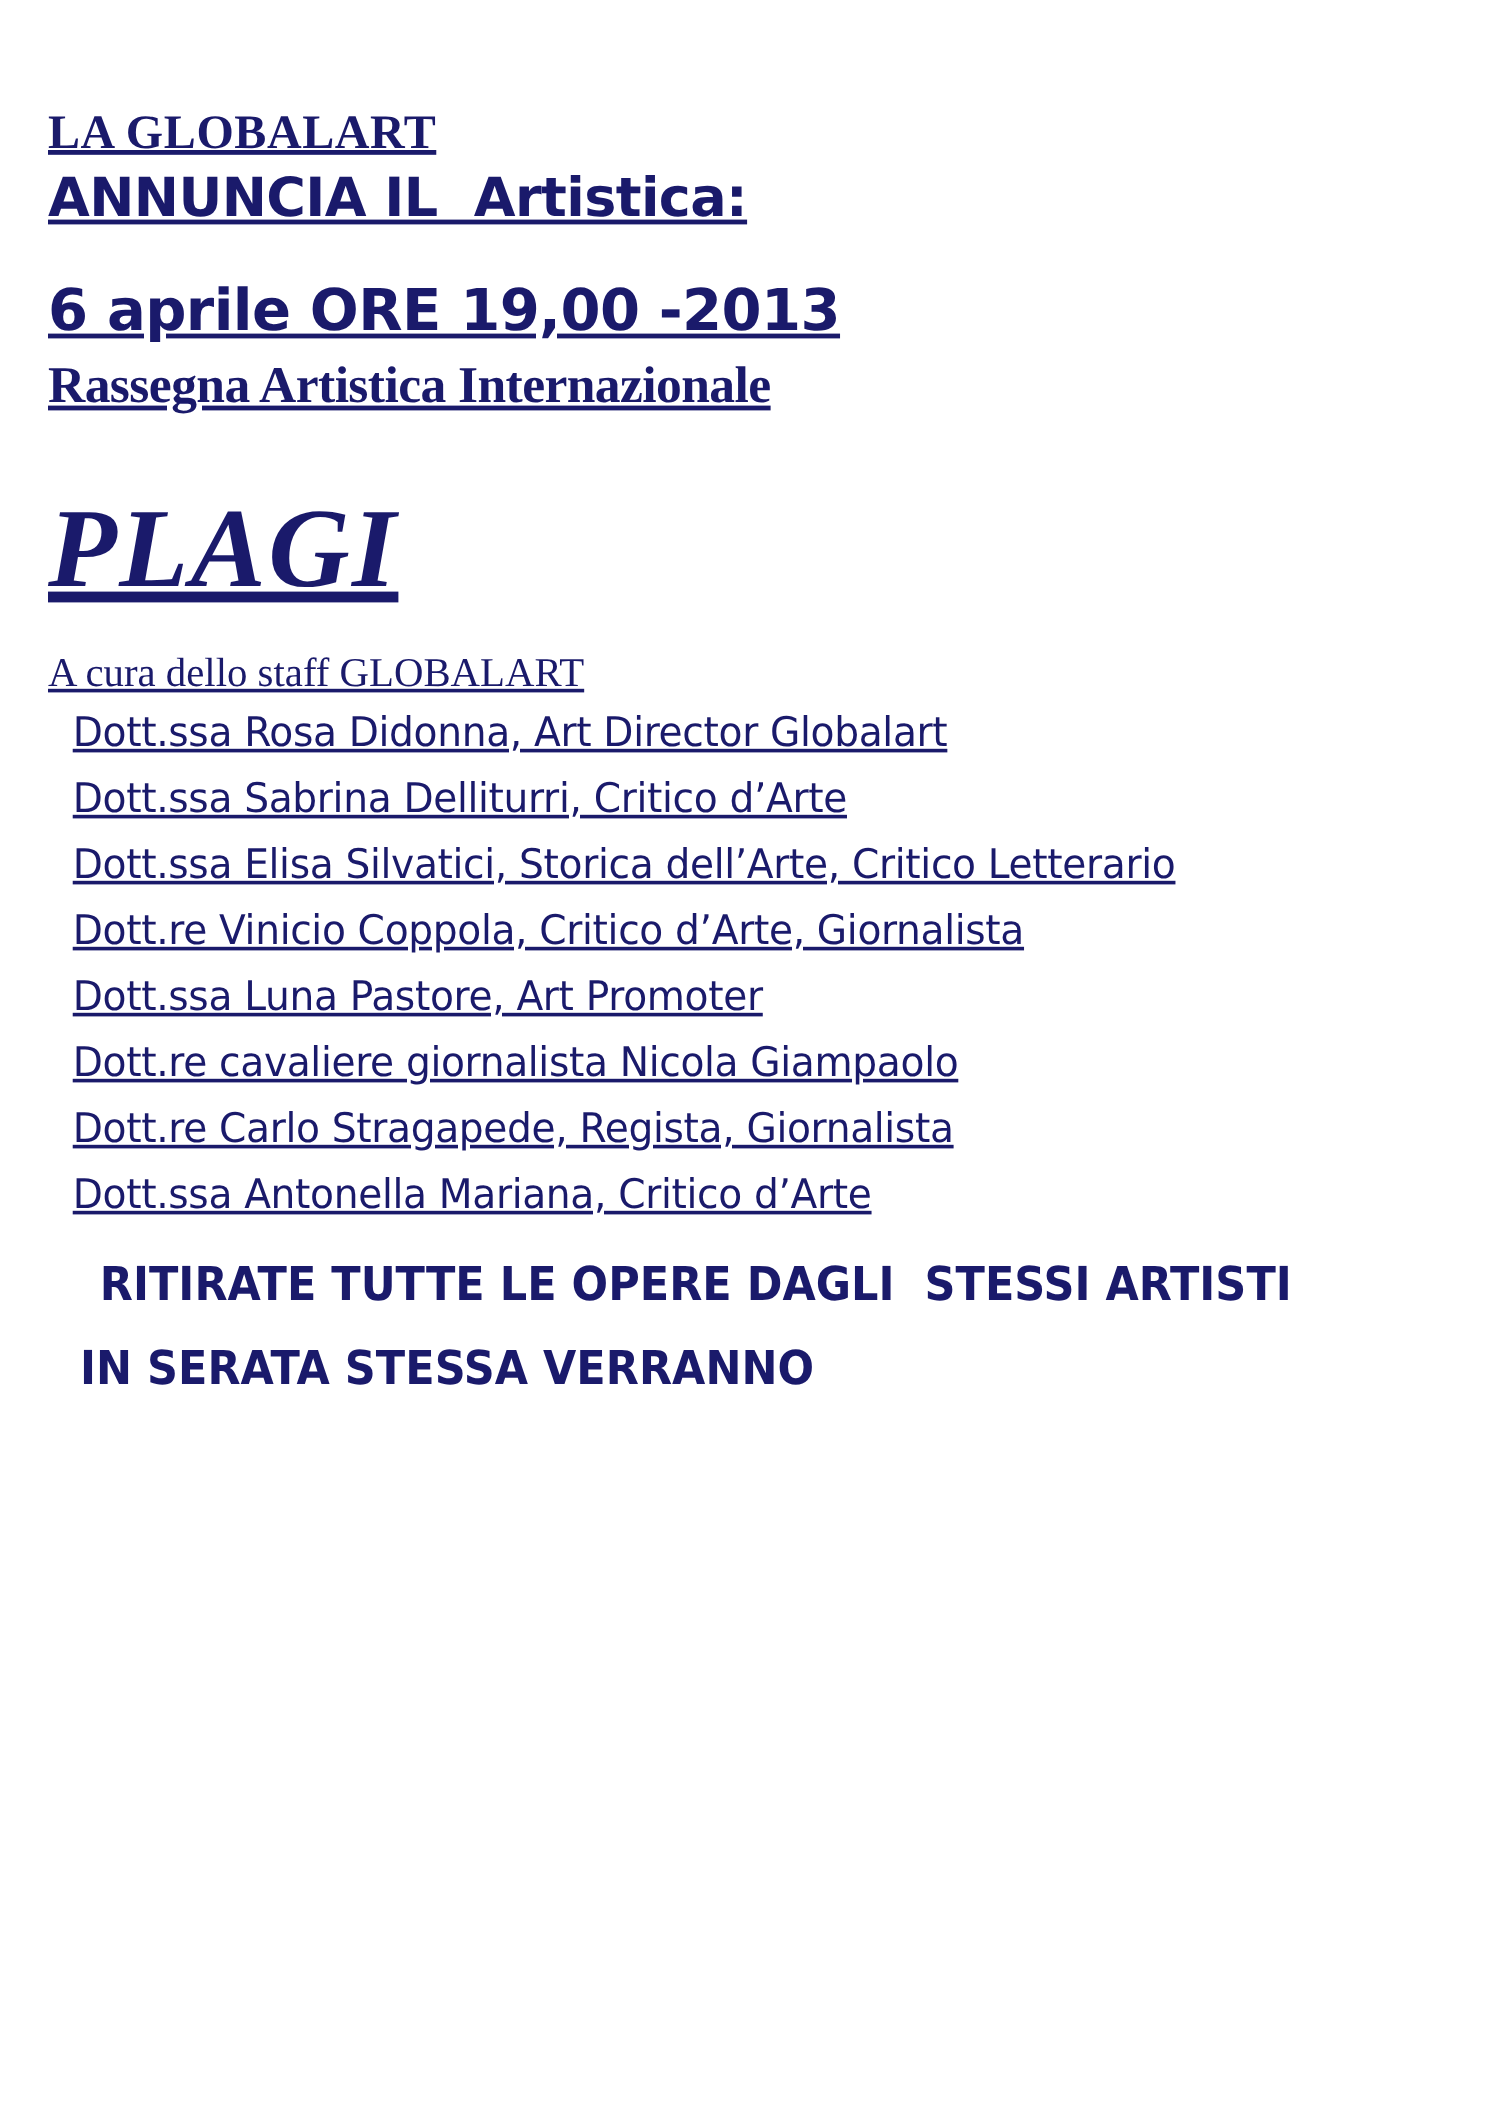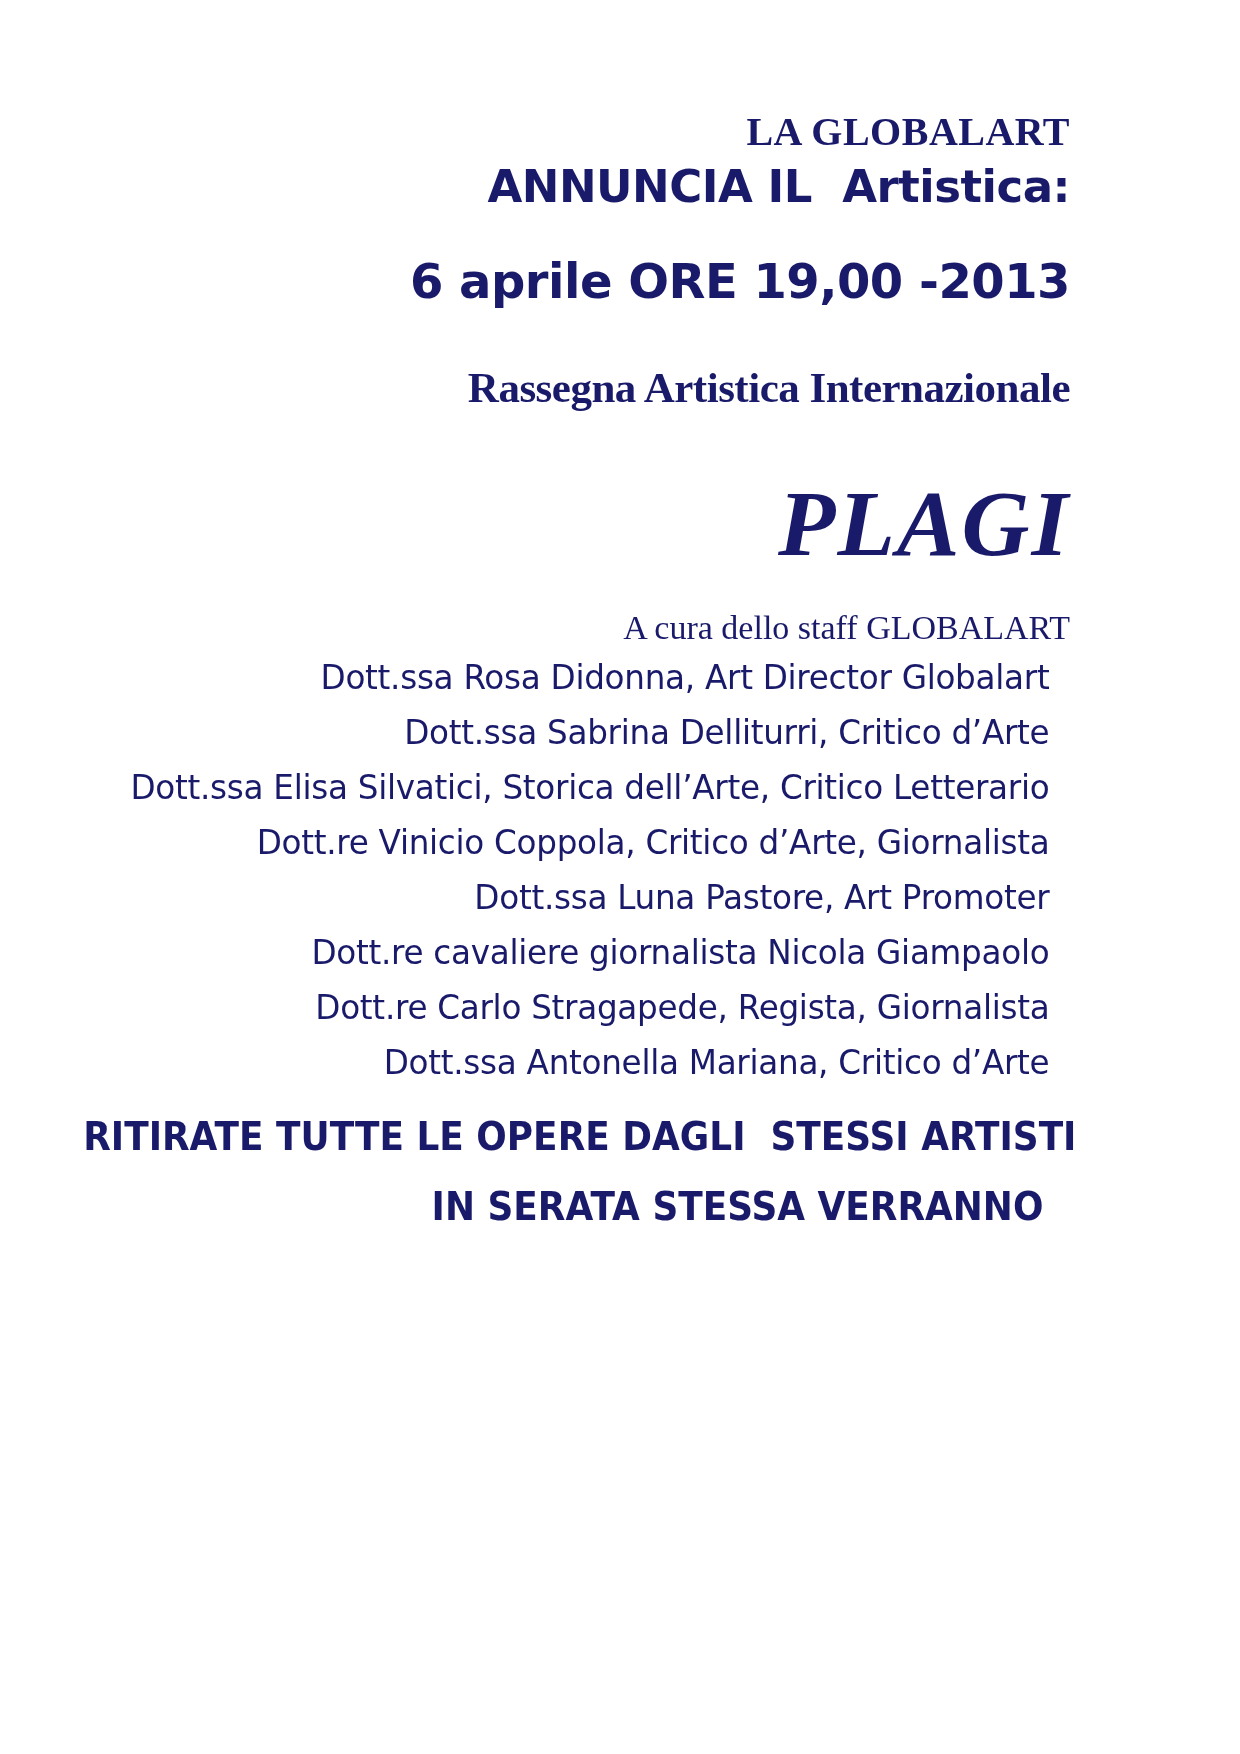--- a/index.html
+++ b/index.html
@@ -9,22 +9,23 @@
     width: 1240px;
     height: 1754px;
     background: #ffffff;
     overflow: hidden;
     color: var(--ink);
   }
   .content {
     box-sizing: border-box;
     margin-left: 40px;
     width: 1030px;
-    padding-top: 108px;
-    text-align: right;
+    padding-top: 86px;
+    text-align: left;
+    text-decoration: underline;
   }
   .prewrap { white-space: pre-wrap; }
 
   .gallery-name {
     font-family: "Liberation Serif", serif;
     font-weight: bold;
     font-size: 40px;
     line-height: 48px;
     letter-spacing: 0.5px;
   }
@@ -48,21 +49,20 @@
     font-size: 48px;
     line-height: 66px;
     margin-top: 30px;
     letter-spacing: -0.5px;
   }
   .event-type {
     font-family: "Liberation Serif", serif;
     font-weight: bold;
     font-size: 43px;
     line-height: 60px;
-    margin-top: 44px;
     letter-spacing: -0.5px;
   }
   .event-title {
     font-family: "Liberation Serif", serif;
     font-weight: bold;
     font-style: italic;
     font-size: 94px;
     line-height: 110px;
     margin-top: 50px;
     letter-spacing: 2px;

